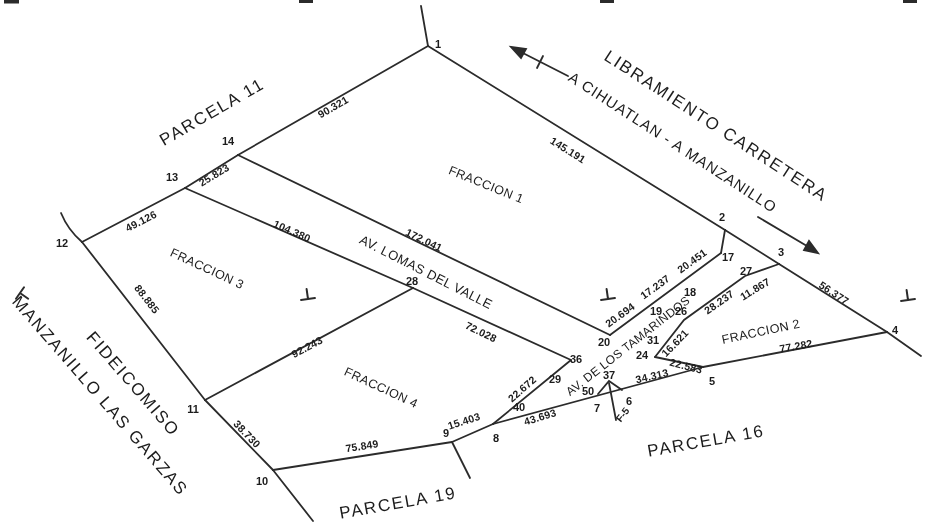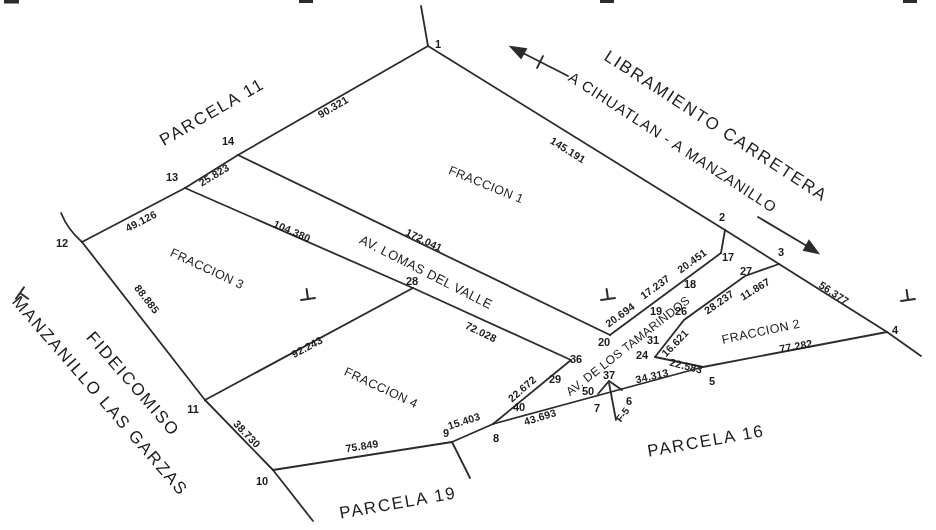--- a/index.html
+++ b/index.html
@@ -113,21 +113,21 @@
   <span class="t pt" style="left:629px;top:401px">6</span>
   <span class="t pt" style="left:597px;top:408px">7</span>
   <span class="t pt" style="left:496px;top:438px">8</span>
   <span class="t pt" style="left:446px;top:433px">9</span>
   <span class="t pt" style="left:262px;top:481px">10</span>
   <span class="t pt" style="left:193px;top:409px">11</span>
   <span class="t pt" style="left:62px;top:243px">12</span>
   <span class="t pt" style="left:172px;top:177px">13</span>
   <span class="t pt" style="left:228px;top:141px">14</span>
   <span class="t pt" style="left:728px;top:257px">17</span>
-  <span class="t pt" style="left:690px;top:284px">18</span>
+  <span class="t pt" style="left:690px;top:292px">18</span>
   <span class="t pt" style="left:656px;top:311px">19</span>
   <span class="t pt" style="left:604px;top:342px">20</span>
   <span class="t pt" style="left:642px;top:355px">24</span>
   <span class="t pt" style="left:653px;top:340px">31</span>
   <span class="t pt" style="left:681px;top:311px">26</span>
   <span class="t pt" style="left:746px;top:271px">27</span>
   <span class="t pt" style="left:412px;top:281px">28</span>
   <span class="t pt" style="left:555px;top:379px">29</span>
   <span class="t pt" style="left:519px;top:407px">40</span>
   <span class="t pt" style="left:576px;top:359px">36</span>

